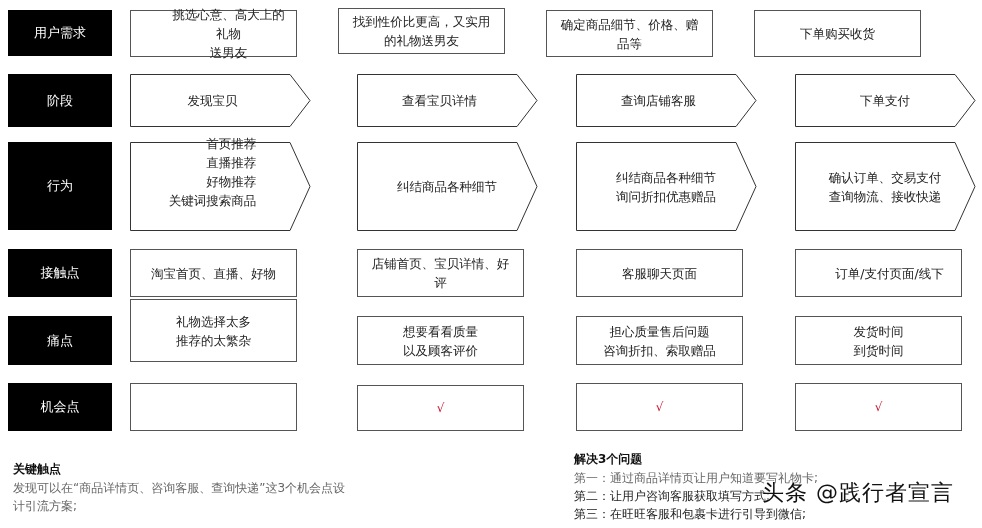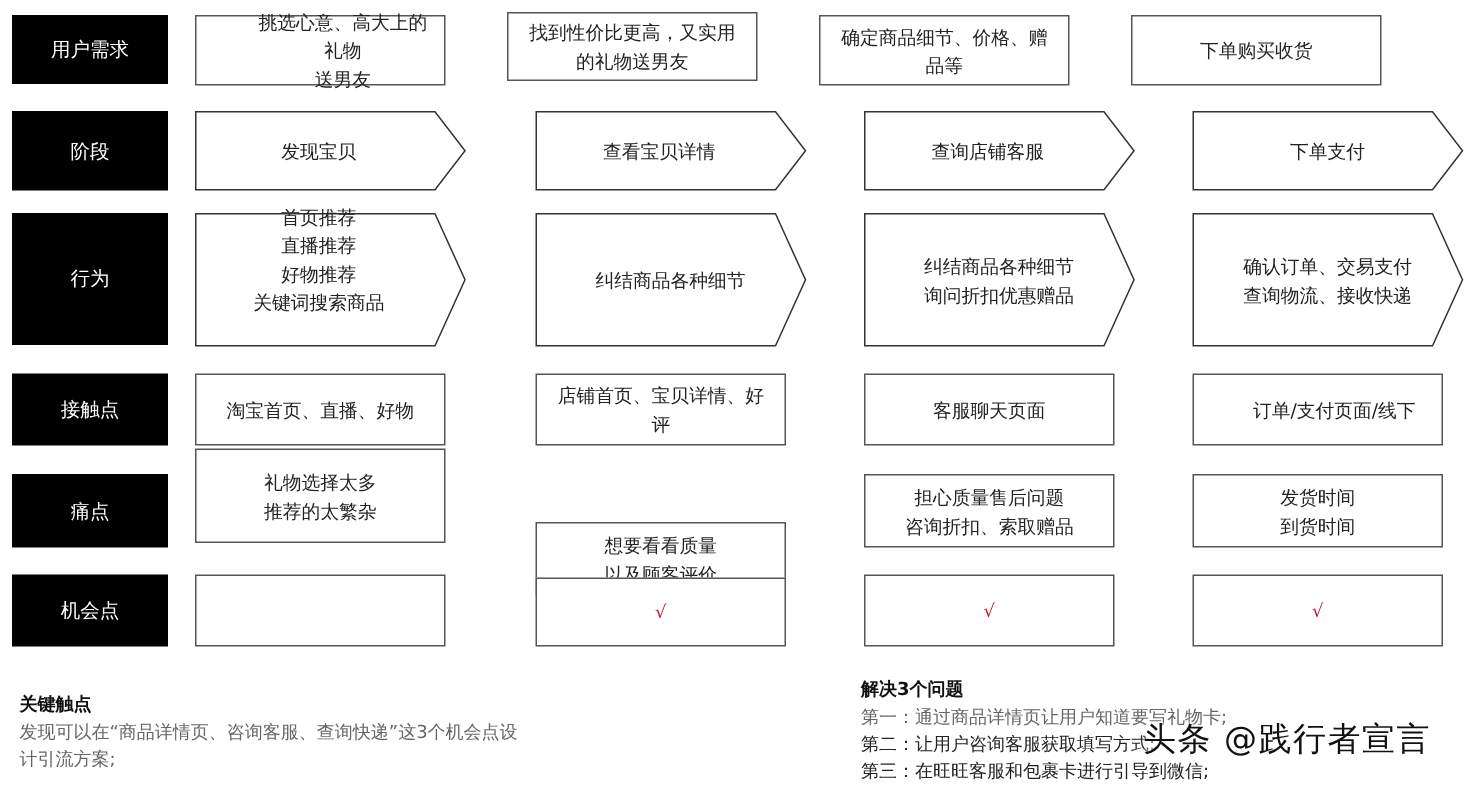--- a/index.html
+++ b/index.html
@@ -22,21 +22,21 @@
     text-align: center; font-size: 12.5px; line-height: 19px; color: #222;
     padding: 0 6px; white-space: pre-line;
   }
   .arrow {
     position: absolute;
   }
   .arrow svg { position: absolute; left: 0; top: 0; overflow: visible; }
   .arrow .txt {
     position: absolute; left: 0; top: 0; height: 100%;
     display: flex; align-items: center; justify-content: center;
-    text-align: center; font-size: 12.5px; line-height: 19px; white-space: pre-line;
+    text-align: right; font-size: 12.5px; line-height: 19px; white-space: pre-line;
   }
   .check { color: #c8102e; font-size: 12px; }
   .notes-title { position: absolute; font-weight: bold; font-size: 12px; color: #111; }
   .notes-text { position: absolute; font-size: 12px; line-height: 18px; color: #666; }
   .notes-text.dark { color: #222; }
   .watermark {
     position: absolute; left: 762px; top: 478px;
     font-size: 22px; color: #111;
     text-shadow: 0 0 3px #fff, 0 0 3px #fff;
     letter-spacing: 1px;
@@ -78,21 +78,21 @@
     </svg>
   <div class="txt" style="width:165px;">查询店铺客服</div>
 </div>
 <div class="arrow" style="left:795px;top:74px;width:181px;height:53px;">
   <svg width="181" height="53">
       <polygon points="0.5,0.5 160,0.5 180,26.5 160,52.5 0.5,52.5" fill="#fff" stroke="#333" stroke-width="1"></polygon>
     </svg>
   <div class="txt" style="width:180px;">下单支付</div>
 </div>
 
-<div class="arrow" style="left:130px;top:142px;width:181px;height:62px;">
+<div class="arrow" style="left:130px;top:142px;width:181px;height:62px;font-family:Liberation Serif, serif;">
   <svg width="181" height="89">
       <polygon points="0.5,0.5 160,0.5 180,44.5 160,88.5 0.5,88.5" fill="#fff" stroke="#333" stroke-width="1"></polygon>
     </svg>
   <div class="txt" style="width:165px;">首页推荐
 直播推荐
 好物推荐
 关键词搜索商品</div>
 </div>
 <div class="arrow" style="left:357px;top:142px;width:181px;height:89px;">
   <svg width="181" height="89">
@@ -116,21 +116,21 @@
 </div>
 
 <div class="box" style="left:130px;top:249px;width:167px;height:48px;">淘宝首页、直播、好物</div>
 <div class="box" style="left:357px;top:249px;width:167px;height:48px;">店铺首页、宝贝详情、好
 评</div>
 <div class="box" style="left:576px;top:249px;width:167px;height:48px;">客服聊天页面</div>
 <div class="box" style="left:795px;top:249px;width:167px;height:48px;padding-left:28px;">订单/支付页面/线下</div>
 
 <div class="box" style="left:130px;top:299px;width:167px;height:63px;">礼物选择太多
 推荐的太繁杂</div>
-<div class="box" style="left:357px;top:316px;width:167px;height:49px;margin-top:32px;">想要看看质量
+<div class="box" style="left:357px;top:316px;width:167px;height:49px;">想要看看质量
 以及顾客评价</div>
 <div class="box" style="left:576px;top:316px;width:167px;height:49px;">担心质量售后问题
 咨询折扣、索取赠品</div>
 <div class="box" style="left:795px;top:316px;width:167px;height:49px;">发货时间
 到货时间</div>
 
 <div class="box" style="left:130px;top:383px;width:167px;height:48px;">
   <span class="check"></span>
 </div>
 <div class="box" style="left:357px;top:385px;width:167px;height:46px;">

